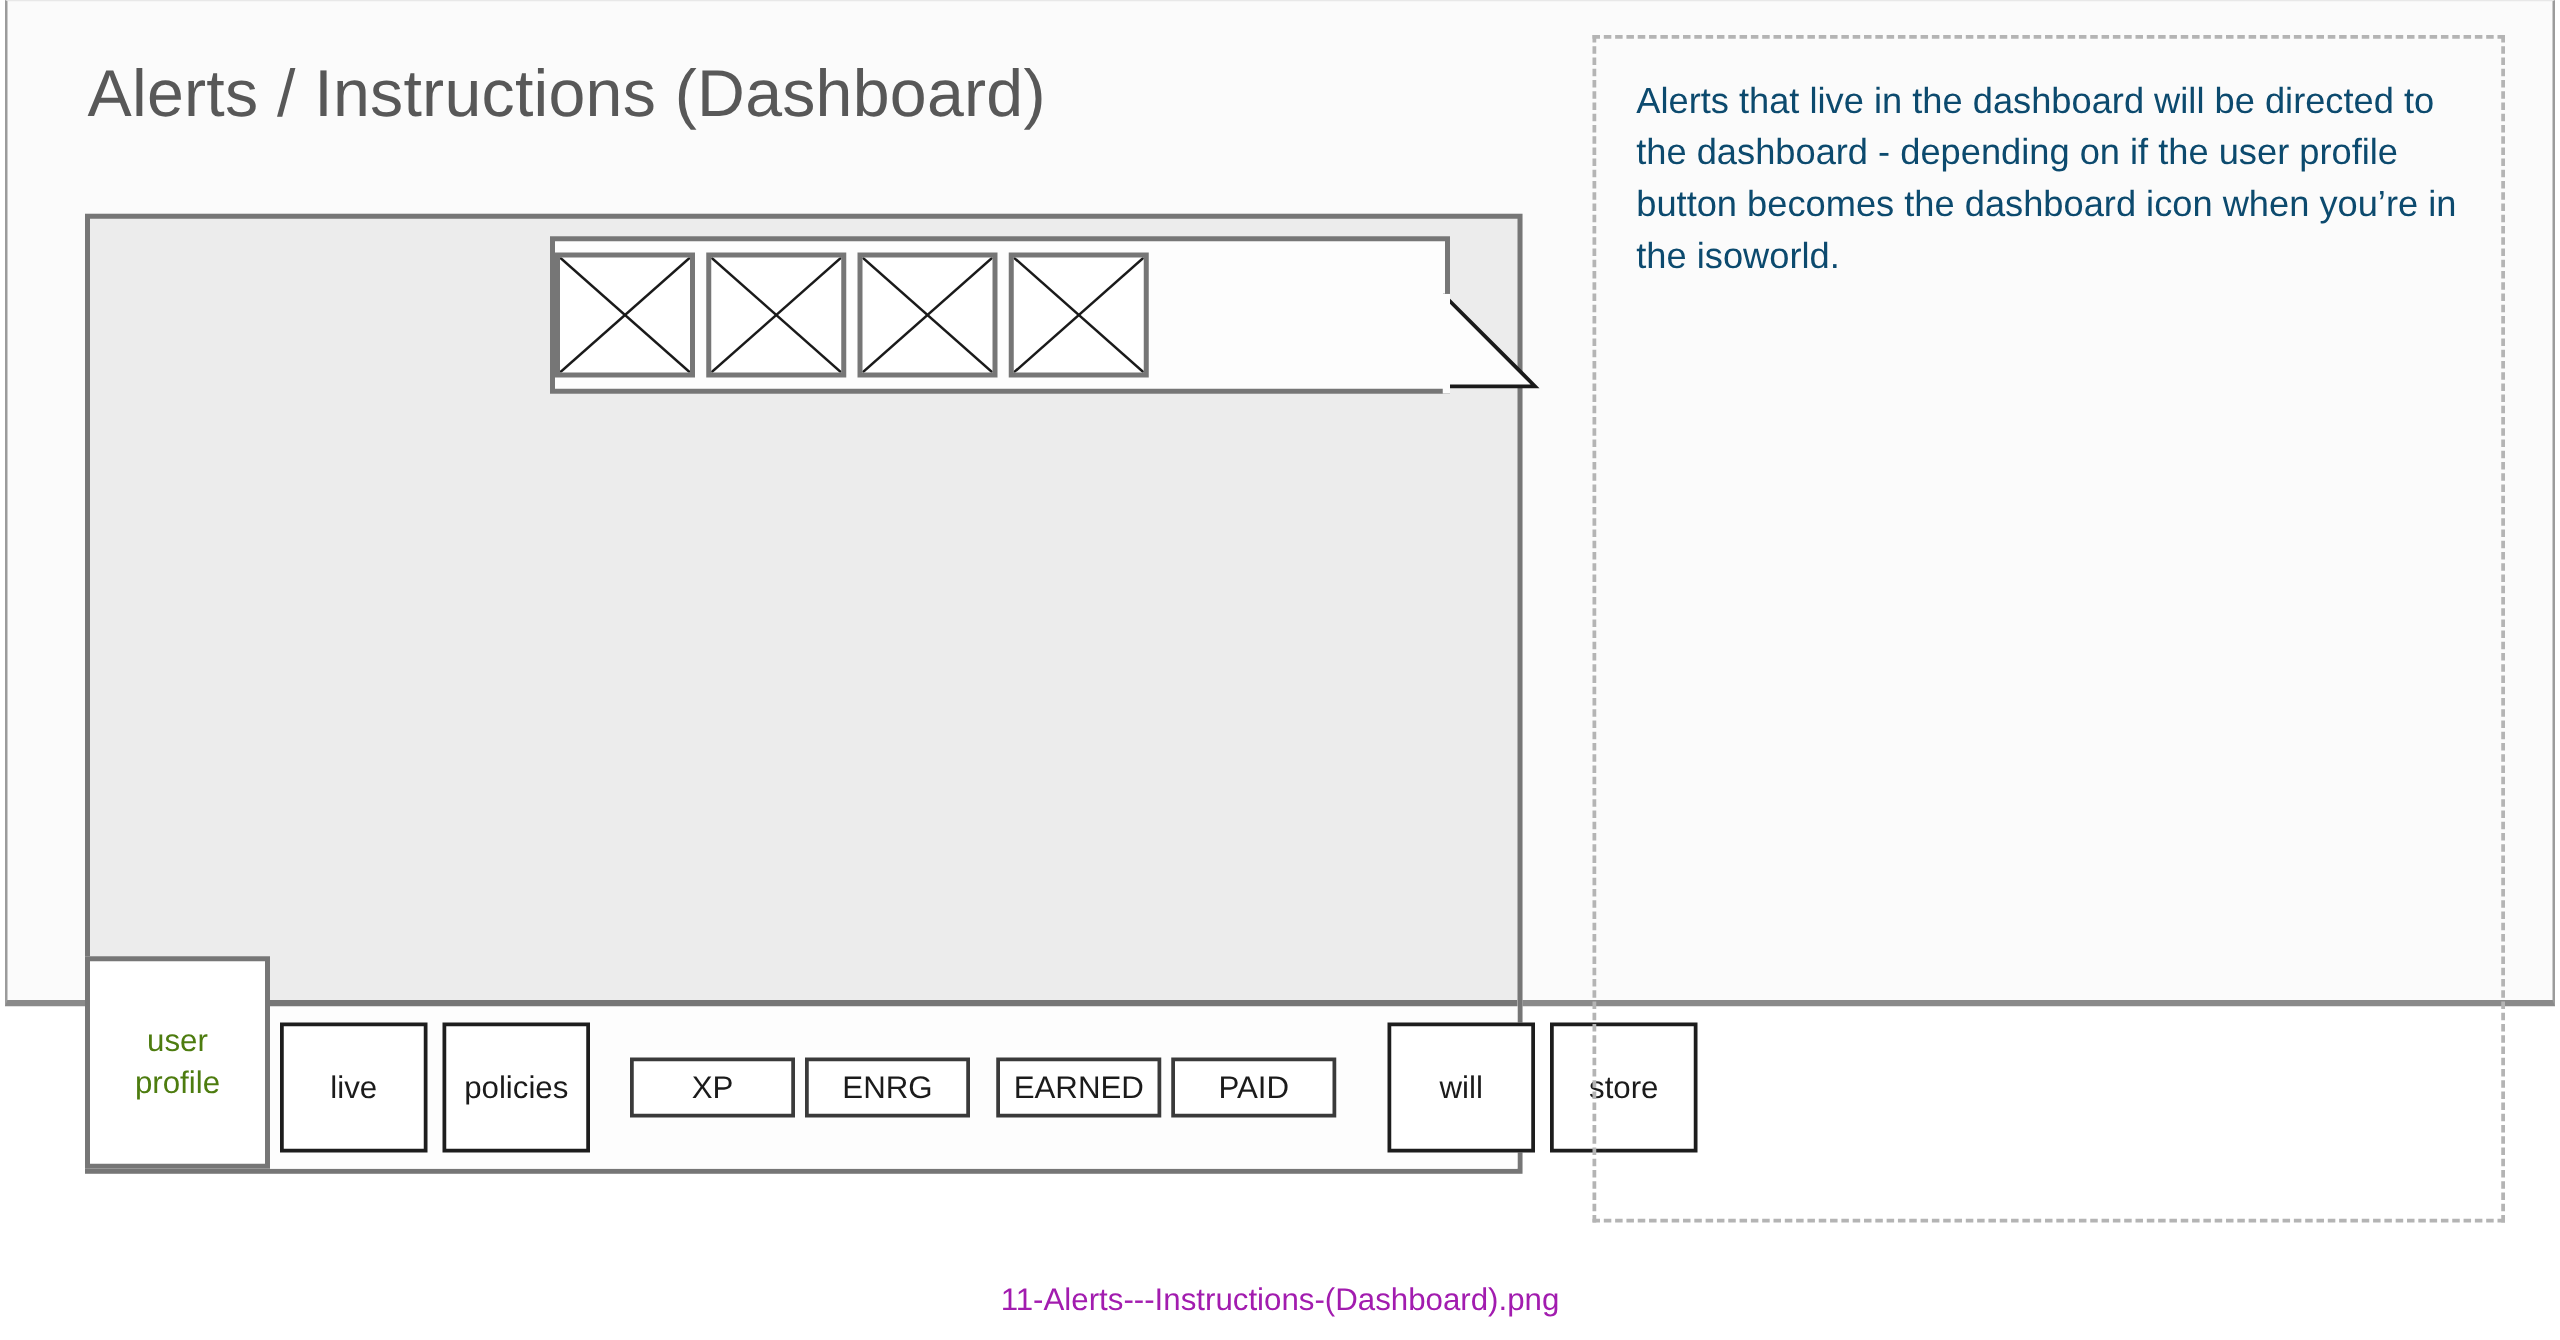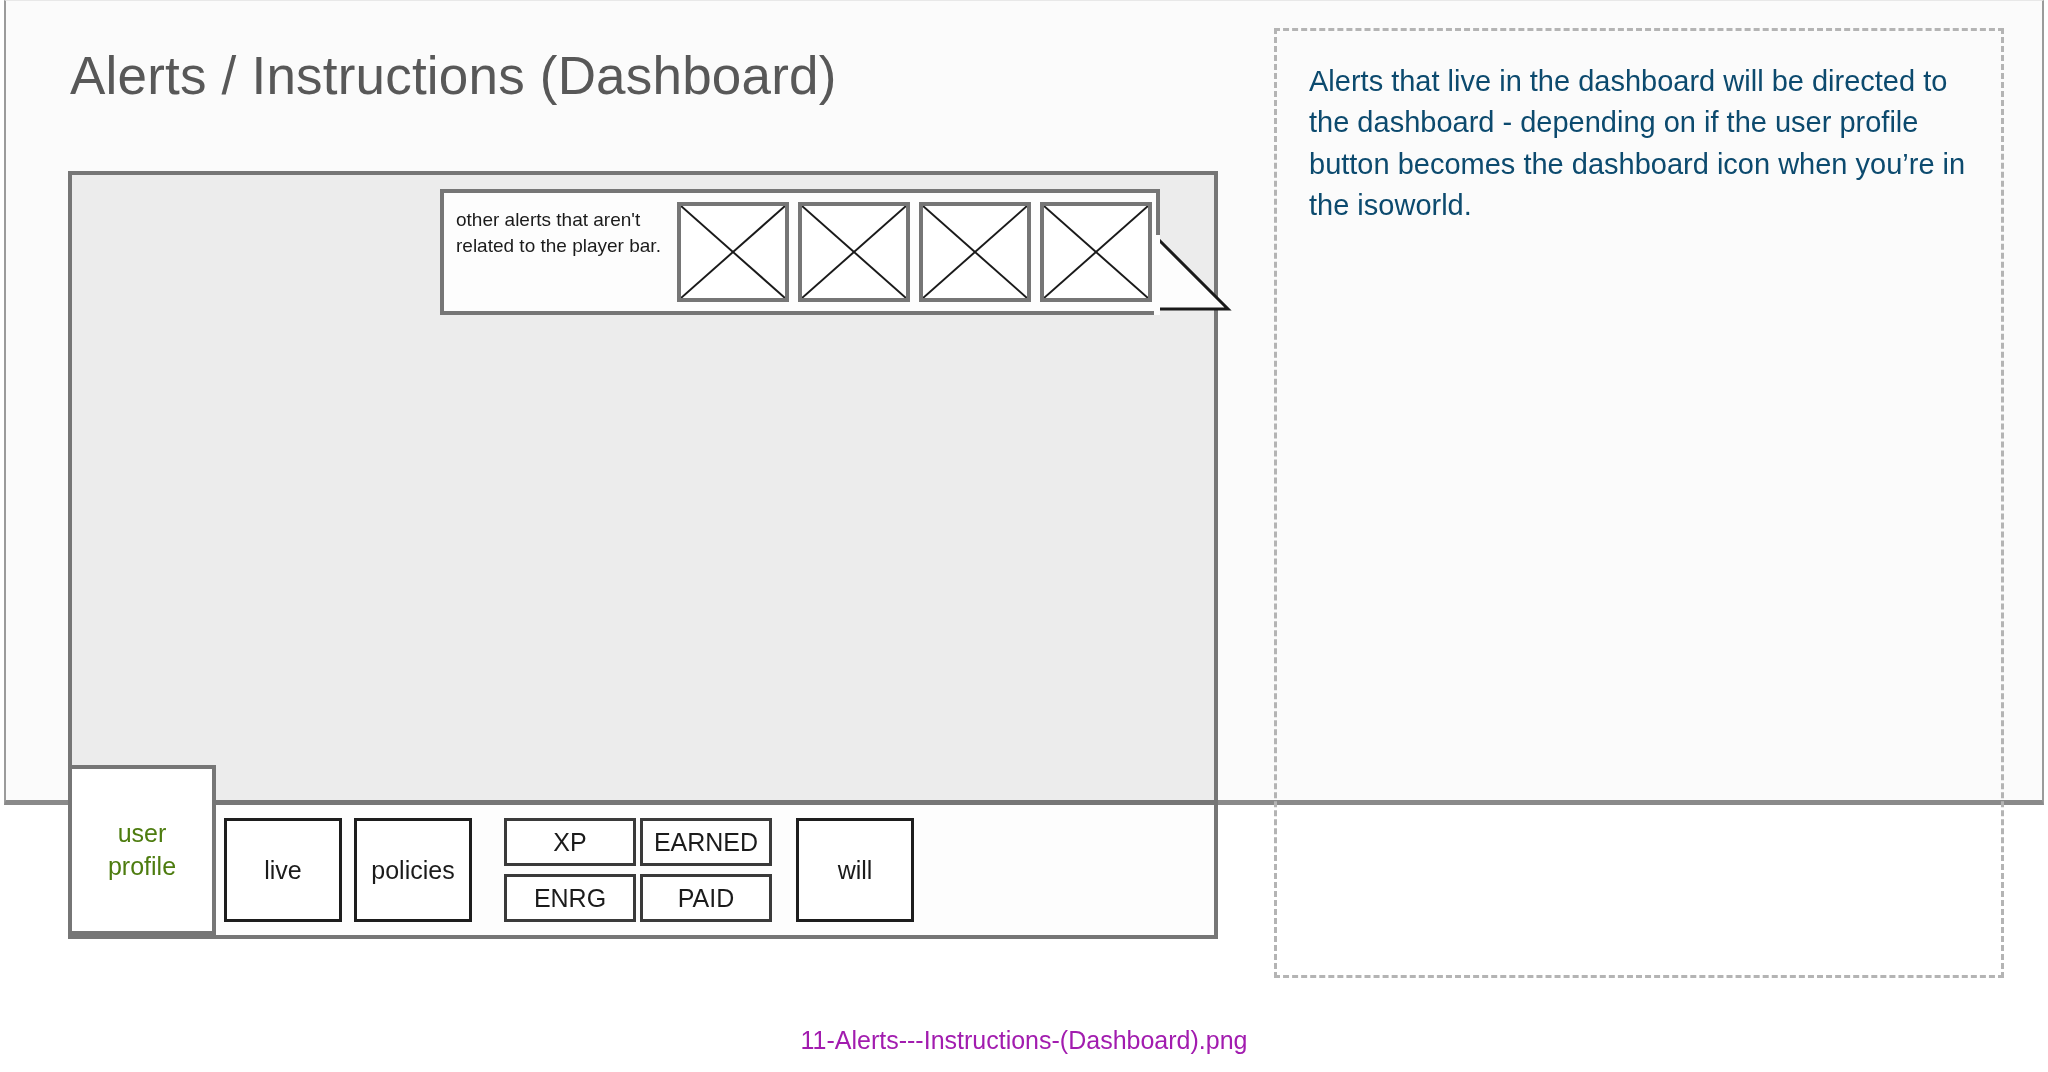--- a/index.html
+++ b/index.html
@@ -159,24 +159,24 @@
     box-sizing: border-box;
     display: flex;
     align-items: center;
     justify-content: center;
     font-size: 25px;
     color: #1b1b1b;
     margin-right: 12px;
   }
   .stack-group {
     display: flex;
-    flex-direction: column;
+    flex-direction: row;
     justify-content: space-between;
     gap: 8px;
-    margin-right: 4px;
+    margin-right: 21px;
   }
   .stack-btn {
     width: 132px;
     height: 48px;
     background: #ffffff;
     border: 3px solid #3a3a3a;
     box-sizing: border-box;
     display: flex;
     align-items: center;
     justify-content: center;
@@ -219,21 +219,20 @@
 
 <div id="page-card">
 
   <div id="page-title">Alerts / Instructions (Dashboard)</div>
 
   <div id="wireframe-frame">
 
     <div id="alerts-callout-wrap">
 
       <div id="alerts-callout">
-        <div id="callout-text">other alerts that aren't related to the player bar.</div>
 
         <div id="callout-thumbs">
           <div class="xbox">
             <svg viewBox="0 0 100 100" preserveAspectRatio="none">
               <line x1="0" y1="0" x2="100" y2="100" stroke="#1a1a1a" stroke-width="2"></line>
               <line x1="100" y1="0" x2="0" y2="100" stroke="#1a1a1a" stroke-width="2"></line>
             </svg>
           </div>
           <div class="xbox">
             <svg viewBox="0 0 100 100" preserveAspectRatio="none">
@@ -284,20 +283,21 @@
           <div class="stack-btn">ENRG</div>
         </div>
 
         <div class="stack-group">
           <div class="stack-btn">EARNED</div>
           <div class="stack-btn">PAID</div>
         </div>
 
         <div class="bar-btn gap-left">will</div>
 
+        <div class="bar-btn">store</div>
 
       </div>
     </div>
   </div>
 
   <div id="annotation-panel">
     <div id="annotation-text">Alerts that live in the dashboard will be directed to the dashboard - depending on if the user profile button  becomes the dashboard icon when you’re in the isoworld.</div>
   </div>
 
 </div>

